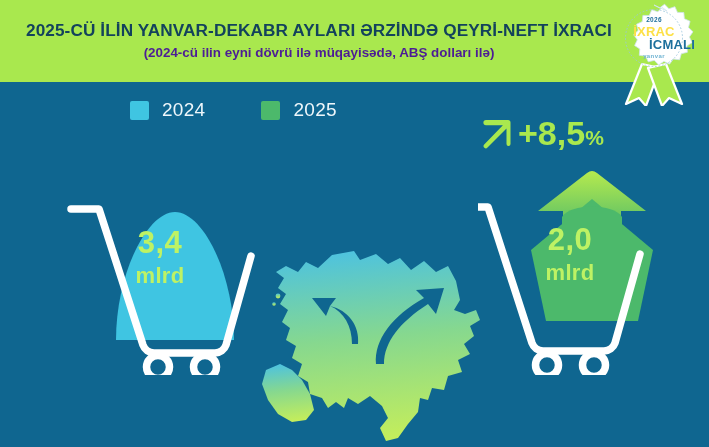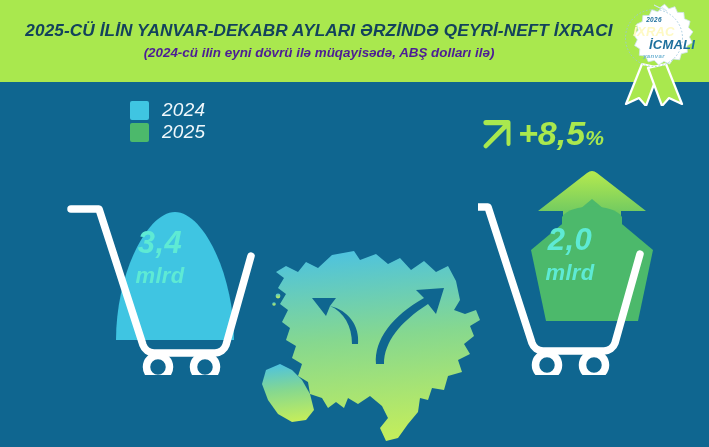--- a/index.html
+++ b/index.html
@@ -2,21 +2,21 @@
 <html><head>
 <meta charset="utf-8">
 <style>
   html,body{margin:0;padding:0;}
   body{
     width:709px;height:447px;overflow:hidden;
     background:#0f6690;
     font-family:"Liberation Sans","DejaVu Sans",sans-serif;
     position:relative;
   }
-  #infographic{position:relative;width:709px;height:447px;overflow:hidden;background:#0f6690;font-style:italic;}
+  #infographic{position:relative;width:709px;height:447px;overflow:hidden;background:#0f6690;}
 
   
   .header{
     position:absolute;left:0;top:0;width:709px;height:82px;
     background:#a9e84e;
   }
   .header-text{
     position:absolute;left:0;top:0;width:620px;height:82px;
     display:flex;flex-direction:column;align-items:center;justify-content:center;
     box-sizing:border-box;padding-left:18px;
@@ -32,26 +32,26 @@
 
   
   .seal-wrap{position:absolute;left:612px;top:2px;width:84px;height:104px;}
   .seal-svg{position:absolute;left:0;top:0;}
   .seal-text{
     position:absolute;left:0;top:0;width:84px;height:72px;
     display:flex;flex-direction:column;align-items:center;justify-content:center;
     pointer-events:none;
   }
   .seal-year{color:#1d6f9c;font-size:6.5px;font-weight:bold;letter-spacing:.3px;line-height:1;}
-  .seal-main1{color:#fef9c3;font-size:13px;font-weight:bold;letter-spacing:.2px;line-height:1.02;margin-top:1px;}
+  .seal-main1{color:#fde047;font-size:13px;font-weight:bold;letter-spacing:.2px;line-height:1.02;margin-top:1px;}
   .seal-main2{color:#1d6f9c;font-size:13px;font-weight:bold;letter-spacing:.2px;line-height:1.02;padding-left:36px;}
   .seal-month{color:#6fb3d2;font-size:6px;font-weight:bold;letter-spacing:.4px;line-height:1;margin-top:2px;}
 
   
-  .legend{position:absolute;left:130px;top:99px;display:flex;align-items:center;gap:0px;flex-direction:column;}
+  .legend{position:absolute;left:130px;top:99px;display:flex;align-items:center;gap:0px;}
   .legend-item{display:flex;align-items:center;}
   .legend-swatch{width:19px;height:19px;border-radius:2px;display:block;}
   .legend-label{color:#eef7fb;font-size:19px;margin-left:13px;letter-spacing:.3px;}
   .legend-gap{width:56px;}
 
   
   .growth{position:absolute;left:474px;top:112px;display:flex;align-items:center;}
   .growth-arrow{display:block;}
   .growth-value{
     color:#a9e84e;font-size:34px;font-weight:bold;letter-spacing:0px;line-height:1;
@@ -60,21 +60,21 @@
 
   
   .cart{position:absolute;}
   .cart-left{left:55px;top:190px;width:240px;height:185px;}
   .cart-right{left:478px;top:165px;width:240px;height:210px;}
 
   .cart-svg{position:absolute;left:0;top:0;}
 
   .cart-label{
     position:absolute;display:flex;flex-direction:column;align-items:center;justify-content:center;
-    pointer-events:none;color:#5eead4;
+    pointer-events:none;color:#bef264;
   }
   .cart-label .amount{font-size:31px;font-weight:bold;line-height:1;letter-spacing:.5px;}
   .cart-label .unit{font-size:22px;font-weight:bold;line-height:1;margin-top:7px;letter-spacing:.3px;}
 
   .label-left{left:105px;top:225px;width:110px;height:64px;}
   .label-right{left:515px;top:222px;width:110px;height:64px;}
 
   
   .map{position:absolute;left:248px;top:248px;width:240px;height:199px;}
 </style>

